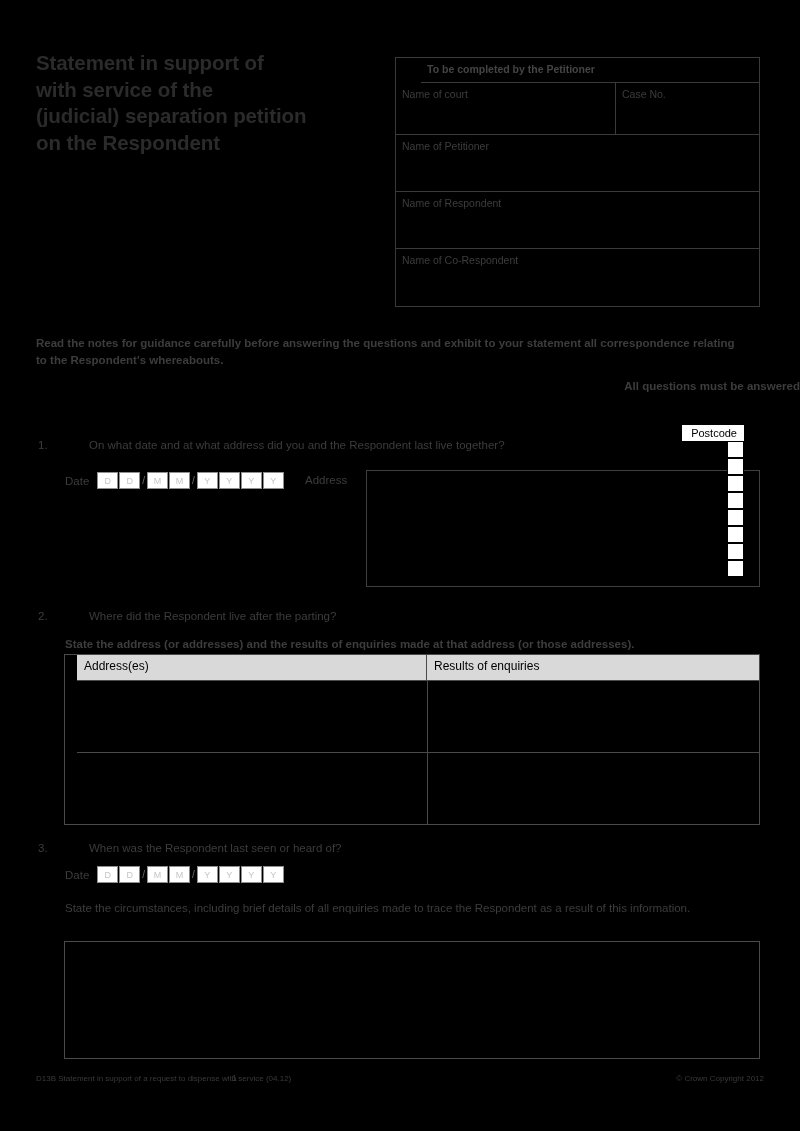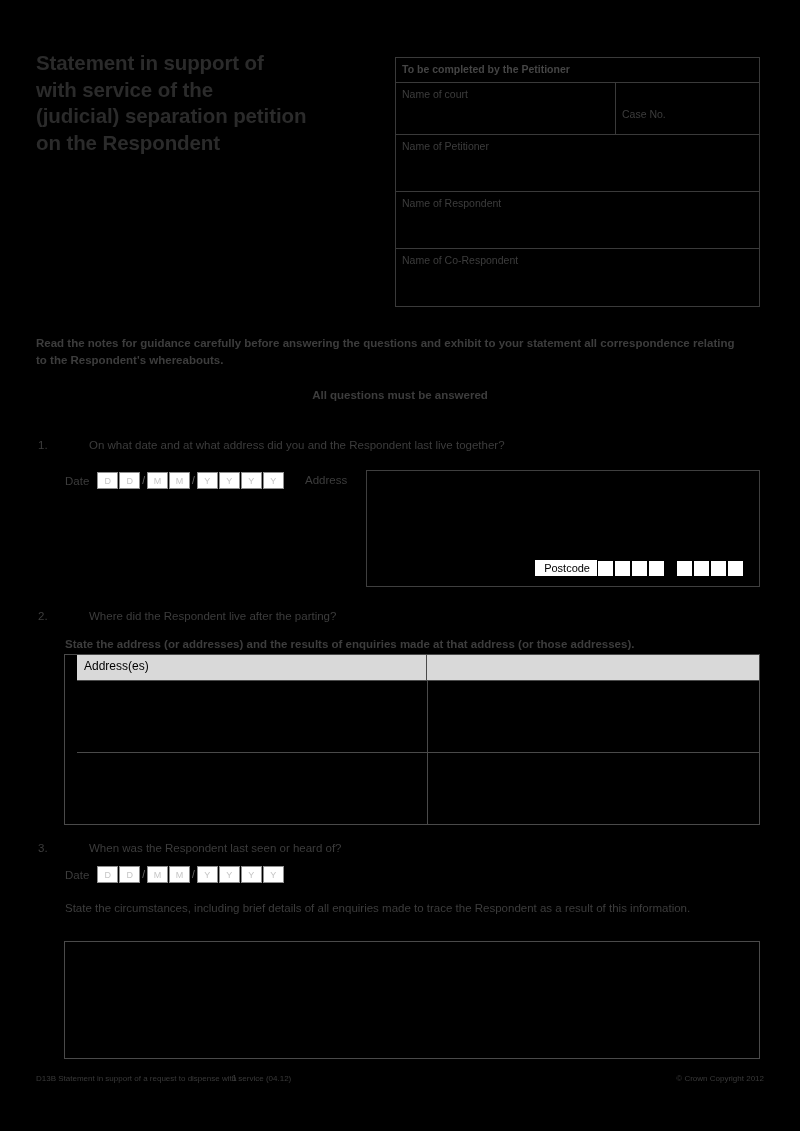--- a/index.html
+++ b/index.html
@@ -40,30 +40,30 @@
     width: 365px;
     border: 1px solid #3a3a3a;
     box-sizing: border-box;
   }
   .pet-row {
     border-bottom: 1px solid #3a3a3a;
     box-sizing: border-box;
     position: relative;
   }
   .pet-row:last-child { border-bottom: none; }
-  .pet-row.head { height: 25px; }
+  .pet-row.head { height: 25px; margin-left: 25px; }
   .pet-row.courtrow { height: 52px; display: flex; }
   .pet-row.tall { height: 57px; }
   .pet-cell-left {
     flex: 0 0 220px;
     border-right: 1px solid #3a3a3a;
     box-sizing: border-box;
     position: relative;
   }
-  .pet-cell-right { flex: 1 1 auto; position: relative; margin-top: 20px; }
+  .pet-cell-right { flex: 1 1 auto; position: relative; }
   .pet-label {
     position: absolute;
     left: 6px;
     top: 5px;
     font-size: 10.5px;
     color: #3d3d3d;
     white-space: nowrap;
   }
   .pet-label.bold { font-weight: bold; color: #454545; }
 
@@ -74,23 +74,23 @@
     top: 335px;
     width: 712px;
     font-size: 11.5px;
     font-weight: bold;
     color: #3d3d3d;
     line-height: 16.5px;
   }
   .allq {
     position: absolute;
     left: 0;
-    top: 389px;
+    top: 380px;
     width: 800px;
-    text-align: center;
+    text-align: right;
     font-size: 11.5px;
     font-weight: bold;
     color: #3d3d3d;
   }
 
   
   .q-num {
     position: absolute;
     font-size: 11.5px;
     color: #3d3d3d;
@@ -158,21 +158,22 @@
     width: 394px;
     height: 117px;
     border: 1px solid #3f3f3f;
     box-sizing: border-box;
   }
   .postcode-row {
     position: absolute;
     right: 15px;
     bottom: 9px;
     display: flex;
-    align-items: flex-start;
+    align-items: flex-end;
+    flex-direction: column;
   }
   .pc-label {
     background: #ffffff;
     color: #000000;
     font-size: 11px;
     padding: 1px 6px 1px 8px;
     display: flex;
     align-items: center;
     border: 1px solid #ffffff;
     box-sizing: border-box;
@@ -323,20 +324,21 @@
     </div>
   </div>
 
   <div class="q-num" style="top:610px;">2.</div>
   <div class="q-text" style="top:610px;">Where did the Respondent live after the parting?</div>
   <div class="q-sub" style="top:636px;font-weight:bold;">State the address (or addresses) and the results of enquiries made at that address (or those addresses).</div>
 
   <div class="q2-table">
     <div class="q2-head">
       <div class="q2-c1">Address(es)</div>
+      <div class="q2-c2">Results of enquiries</div>
     </div>
     <div class="q2-body-row">
       <div class="q2-c1"></div>
       <div class="q2-c2"></div>
     </div>
     <div class="q2-body-row">
       <div class="q2-c1"></div>
       <div class="q2-c2"></div>
     </div>
   </div>

